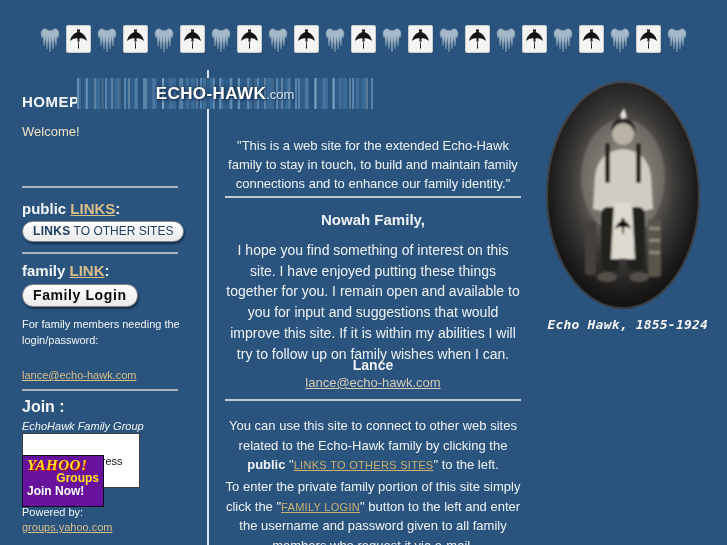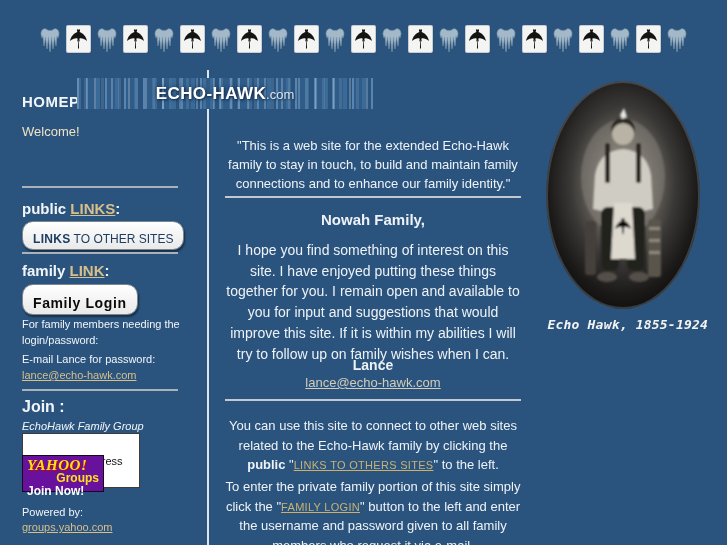--- a/index.html
+++ b/index.html
@@ -17,34 +17,34 @@
   .sb-title{top:93px;font-size:15px;font-weight:bold;letter-spacing:.5px;}
   .sb-welcome{top:124px;font-size:13px;color:#efe3c2;}
   .sb-hr{border:none;border-top:2px solid #a9b2bb;width:156px;margin:0;}
   .sb-hr1{top:186px;}
   .sb-hr2{top:252px;}
   .sb-hr3{top:389px;}
   .sb-row{font-size:15px;font-weight:bold;}
   .sb-public{top:200px;}
   .sb-family{top:262px;}
   .gold-link{color:#d8bf8a;text-decoration:underline;cursor:pointer;font-weight:bold;}
-  .pill-btn{border:1px solid #7c8691;border-radius:11px;background:linear-gradient(#ffffff,#e9e9e9);box-shadow:1px 2px 2px rgba(0,0,0,.45);padding:10px 10px 3px;cursor:pointer;white-space:nowrap;display:inline-block;}
+  .pill-btn{border:1px solid #7c8691;border-radius:11px;background:linear-gradient(#ffffff,#e9e9e9);box-shadow:1px 2px 2px rgba(0,0,0,.45);padding:2px 10px 3px;cursor:pointer;white-space:nowrap;display:inline-block;}
   .sb-links-btn{top:221px;left:2px;font-size:12px;color:#1d3e63;}
   .sb-links-btn .heavy{font-weight:900;letter-spacing:.3px;}
   .sb-links-btn .lite{font-weight:500;}
   .sb-login-btn{top:284px;left:2px;font-size:14px;color:#0a0a0a;letter-spacing:.6px;}
   .sb-login-btn .fam{font-weight:600;}
   .sb-login-btn .log{font-weight:900;}
   .sb-note{top:317px;font-size:11px;line-height:1.45;width:158px;}
   .sb-mail-prompt{top:353px;font-size:11px;}
   .sb-mail-link{top:369px;font-size:11px;font-weight:normal;}
   .sb-join{top:398px;font-size:16px;font-weight:bold;text-align:right;}
   .sb-join-sub{top:420px;font-size:11px;font-style:italic;}
   .sb-input{top:433px;width:110px;height:17px;border:1px solid #3c3c3c;font-size:11px;padding:18px 3px;font-family:"Liberation Sans",sans-serif;color:#111;}
-  .yahoo-btn{top:455px;width:82px;height:37px;background:#68119c;border:1px solid #15081f;box-sizing:border-box;padding:2px 4px 1px;cursor:pointer;}
+  .yahoo-btn{top:455px;width:82px;height:52px;background:#68119c;border:1px solid #15081f;box-sizing:border-box;padding:2px 4px 1px;cursor:pointer;}
   .y-line1{font-family:"Liberation Serif",serif;font-style:italic;font-weight:bold;font-size:15px;color:#ffe11a;text-shadow:1px 1px 0 #cc0000;letter-spacing:.5px;line-height:15px;}
   .y-line2{font-size:12px;font-weight:bold;color:#ffe11a;text-align:right;line-height:11px;}
   .y-line3{font-size:12px;font-weight:bold;color:#ffffff;line-height:14px;}
   .sb-powered{top:506px;font-size:11px;}
   .sb-powered-link{top:521px;font-size:11px;font-weight:normal;}
 
   
   .v-divider{position:absolute;left:207px;top:70px;bottom:0;width:2px;background:#dde6ee;}
 
   
@@ -229,21 +229,20 @@
 
     <div class="pill-btn sb-links-btn"><span class="heavy">LINKS</span><span class="lite"> TO OTHER SITES</span></div>
 
     <hr class="sb-hr sb-hr2">
 
     <div class="sb-row sb-family"><span>family </span><a class="gold-link">LINK</a><span>:</span></div>
 
     <div class="pill-btn sb-login-btn"><span class="fam">Family </span><span class="log">Login</span></div>
 
     <div class="sb-note">For family members needing the login/password:</div>
-    <div class="sb-mail-prompt">E-mail Lance for password:</div>
     <a class="gold-link sb-mail-link">lance@echo-hawk.com</a>
 
     <hr class="sb-hr sb-hr3">
 
     <div class="sb-join">Join :</div>
     <div class="sb-join-sub">EchoHawk Family Group</div>
 
     <input class="sb-input" type="text" value="enter email address" style="">
 
     <div class="yahoo-btn">

